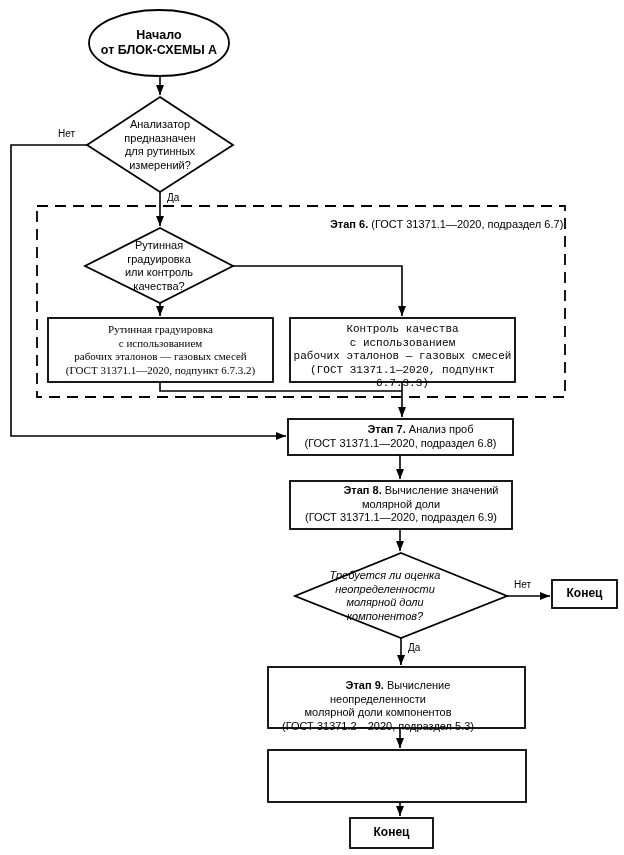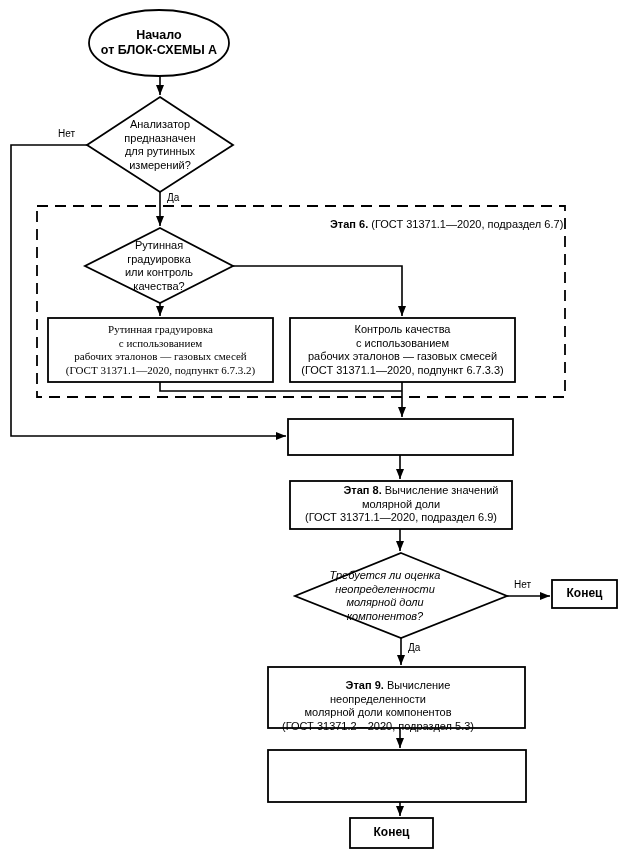--- a/index.html
+++ b/index.html
@@ -80,25 +80,27 @@
   <div class="txt" style="left:84px; top:239px; width:150px;">Рутинная
 градуировка
 или контроль
 качества?</div>
 
   <div class="txt" style="left:48px; top:323px; width:225px;font-family:Liberation Serif, serif;">Рутинная градуировка
 с использованием
 рабочих эталонов — газовых смесей
 (ГОСТ 31371.1—2020, подпункт 6.7.3.2)</div>
 
-  <div class="txt" style="left:290px; top:323px; width:225px;">Контроль качества
+  <div class="txt" style="left:290px; top:323px; width:225px;font-family:Liberation Mono, monospace;">Контроль качества
 с использованием
 рабочих эталонов — газовых смесей
 (ГОСТ 31371.1—2020, подпункт 6.7.3.3)</div>
 
+  <div class="txt" style="left:288px; top:423px; width:225px;"><b class="bold">Этап 7.</b><span> Анализ проб
+(ГОСТ 31371.1—2020, подраздел 6.8)</span></div>
 
   <div class="txt" style="left:290px; top:484px; width:222px;"><b class="bold">Этап 8.</b><span> Вычисление значений
 молярной доли
 (ГОСТ 31371.1—2020, подраздел 6.9)</span></div>
 
   <div class="txt" style="left:305px; top:569px; width:160px;font-style:italic;">Требуется ли оценка
 неопределенности
 молярной доли
 компонентов?</div>
 

